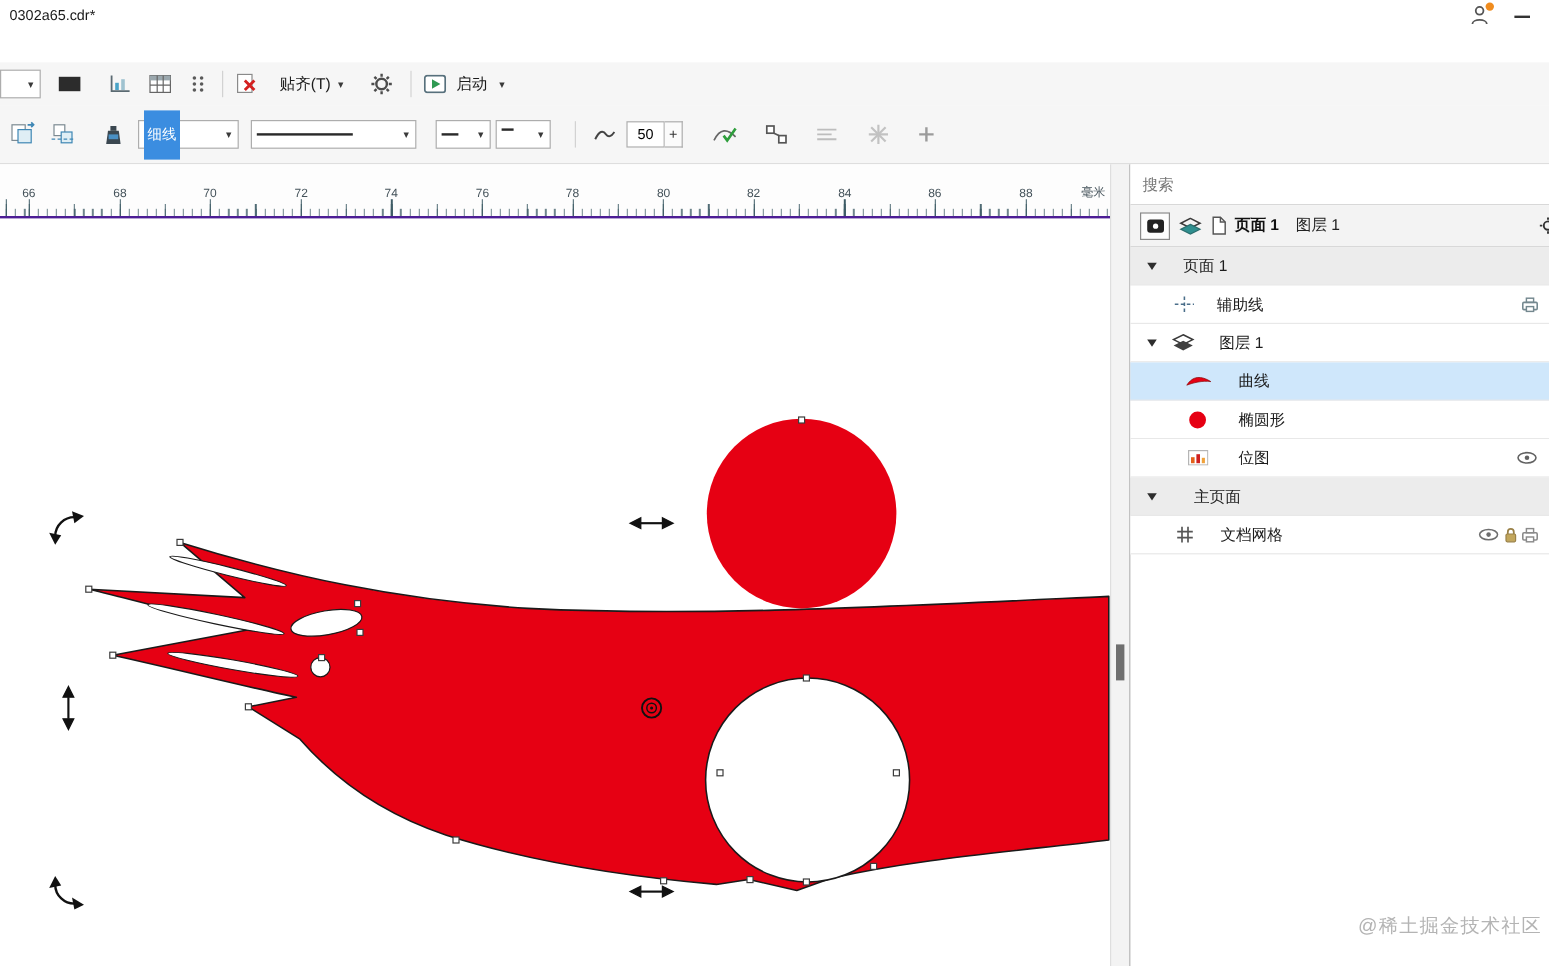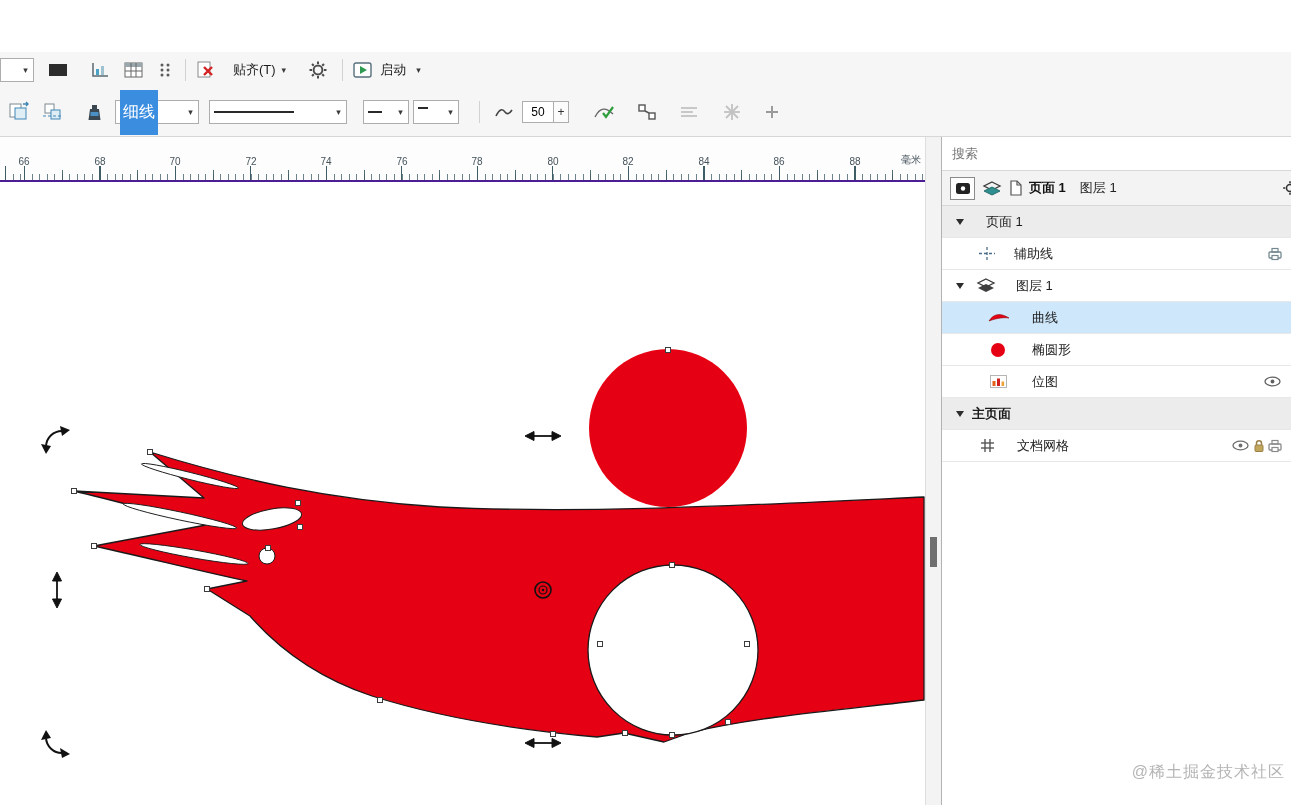--- a/index.html
+++ b/index.html
@@ -20,21 +20,21 @@
   
   .toolbar1 { position:absolute; left:0; top:52px; width:100%; height:36px; background:#f6f6f6; display:flex; align-items:center; }
   .propbar  { position:absolute; left:0; top:88px; width:100%; height:49px; background:#f6f6f6; border-bottom:1px solid #d7d7d7; display:flex; align-items:center; }
   .vsep { width:1px; height:22px; background:#d2d2d2; }
   .caret { font-size:9px; color:#3a3a3a; line-height:1; }
   .tool-label { font-size:13px; color:#1c1c1c; }
   .icon-btn { display:flex; align-items:center; justify-content:center; }
   .combo { height:24px; background:#fff; border:1px solid #adadad; display:flex; align-items:center; }
   .combo .cbody { flex:1; padding:0 4px; font-size:12px; color:#222; display:flex; align-items:center; }
   .combo .ccaret { width:15px; text-align:center; }
-  .sel-text { background:#3b8de0; color:#fff; padding:12px 3px; font-size:16px; }
+  .sel-text { background:#3b8de0; color:#fff; padding:12px 3px; font-size:12px; }
   .line-preview { height:2px; background:#2a2a2a; }
   .num-input { width:32px; height:22px; border:1px solid #adadad; background:#fff; font-size:12px; text-align:center; font-family:"Liberation Sans",sans-serif; }
   .spin-plus { width:15px; height:22px; border:1px solid #adadad; border-left:none; background:#fbfbfb; font-size:12px; color:#333; display:flex; align-items:center; justify-content:center; }
 
   
   .main { position:absolute; left:0; top:137px; width:1291px; height:668px; }
   .canvas-wrap { position:absolute; left:0; top:0; width:925px; height:668px; background:#fff; }
 
   .ruler { position:absolute; left:0; top:0; width:925px; height:45px; background:#fdfdfd; border-bottom:2px solid #4c1d95; }
   .ruler .ticks { position:absolute; left:0; right:0; top:0; bottom:0;
@@ -71,20 +71,31 @@
   .tcaret { width:0; height:0; border-left:4.5px solid transparent; border-right:4.5px solid transparent; border-top:6px solid #2d2d2d; margin-left:14px; }
   .rico { position:absolute; display:flex; align-items:center; }
 
   .watermark { position:absolute; right:6px; top:762px; font-size:16px; color:#b4b4b4; letter-spacing:1px; }
 </style>
 </head>
 <body>
 
 <div class="app">
 
+  <div class="titlebar">
+    <span class="doc-title">0302a65.cdr*</span>
+    <span class="tb-user">
+      <svg width="16" height="18" viewBox="0 0 16 18">
+          <circle cx="8" cy="5" r="3.2" fill="none" stroke="#555" stroke-width="1.5"></circle>
+          <path d="M2 16 C2 11.5 14 11.5 14 16" fill="none" stroke="#555" stroke-width="1.5"></path>
+        </svg>
+      <span class="badge"></span>
+    </span>
+    <span class="tb-min"></span>
+  </div>
 
 
   <div class="toolbar1">
     <span class="combo" style="width:34px; margin-left:0;">
       <span class="cbody"></span>
         <span class="ccaret caret">▾</span>
     </span>
     <span class="icon-btn" style="margin-left:14px;">
       <svg width="20" height="16">
           <rect x="1" y="2" width="18" height="12" fill="#2c2c2c"></rect>
@@ -444,21 +455,21 @@
         <span class="rico" style="right:10px;">
           <svg width="17" height="11">
               <ellipse cx="8.5" cy="5.5" rx="7.5" ry="4.3" fill="none" stroke="#616161" stroke-width="1.3"></ellipse>
               <circle cx="8.5" cy="5.5" r="1.9" fill="#616161"></circle>
             </svg>
         </span>
       </div>
 
       <div class="trow t-group">
         <span class="tcaret"></span>
-        <span style="margin-left:8px;font-weight:bold;">主页面</span>
+        <span style="margin-left:31px;">主页面</span>
       </div>
 
 
 
       <div class="trow">
         <span style="margin-left:38px; display:flex;">
           <svg width="15" height="15">
               <g stroke="#565656" stroke-width="1.4">
                 <line x1="5" y1="1" x2="5" y2="14"></line>
                 <line x1="10" y1="1" x2="10" y2="14"></line>

